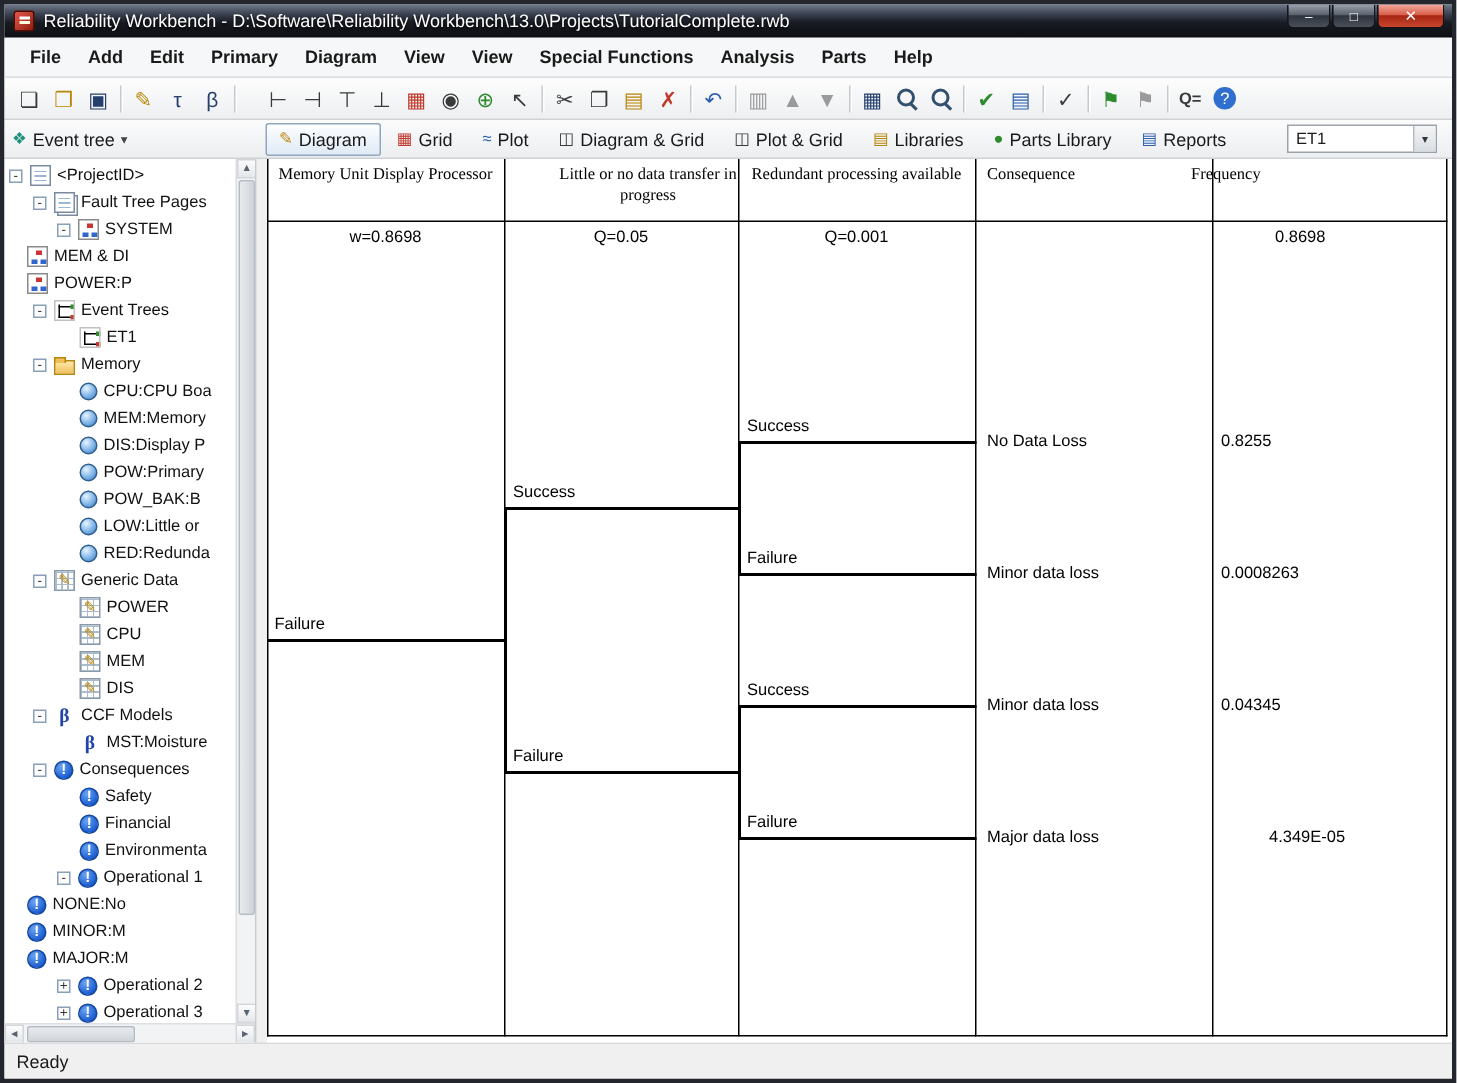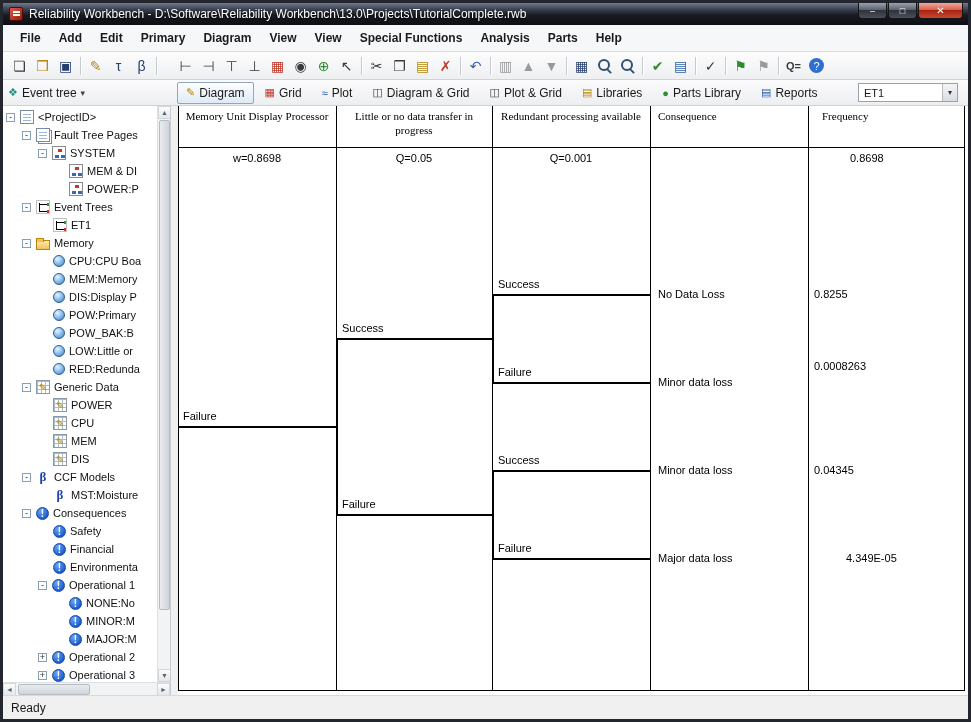--- a/index.html
+++ b/index.html
@@ -49,21 +49,21 @@
   .combo-text { flex:1; padding-left:5px; }
   .combo-btn { width:15px; height:100%; background:linear-gradient(#f4f5f6,#d9dde2); border-left:1px solid #b5bac0; display:flex; align-items:center; justify-content:center; font-size:8px; color:#333; }
 
   
   .main { flex:1; min-height:0; display:flex; }
 
   
   .sidebar { width:168px; flex:none; background:#fff; position:relative; overflow:hidden; border-right:1px solid #c8ccd0; }
   .tree { position:absolute; left:0; top:0; right:13px; bottom:13px; overflow:hidden; padding-top:2px; font-size:11px; color:#111; }
   .tree-row { height:18px; display:flex; align-items:center; white-space:nowrap; }
-  .lv0{padding-left:3px}.lv1{padding-left:19px}.lv2{padding-left:35px}.lv3{padding-left:51px}
+  .lv0{padding-left:3px}.lv1{padding-left:19px}.lv2{padding-left:35px}.lv3{}
   .exp { width:9px; height:9px; flex:none; border:1px solid #8aa0b8; background:#fcfcfc; color:#333; font-size:9px; line-height:7px; text-align:center; margin-right:5px; }
   .exp-sp { width:15px; flex:none; }
   .tlabel { overflow:hidden; }
 
   .ti { width:14px; height:14px; flex:none; margin-right:4px; display:inline-flex; align-items:center; justify-content:center; position:relative; font-size:11px; }
   .ti-page { background:#fff; border:1px solid #7a8aa0; }
   .ti-page::after { content:""; position:absolute; left:2px; right:2px; top:3px; height:7px;
     background:repeating-linear-gradient(#9db6d8 0 1px, transparent 1px 3px); }
   .ti-pages { background:#fff; border:1px solid #7a8aa0; box-shadow:2px 2px 0 -1px #fff, 2px 2px 0 0 #7a8aa0; }
   .ti-pages::after { content:""; position:absolute; left:2px; right:2px; top:3px; height:7px;
@@ -422,24 +422,24 @@
       <div class="dv" style="left:0"></div>
       <div class="dv" style="left:158px"></div>
       <div class="dv" style="left:314px"></div>
       <div class="dv" style="left:472px"></div>
       <div class="dv" style="left:630px"></div>
       <div class="dv" style="left:786px"></div>
       <div class="dh" style="top:41px"></div>
       <div class="dh" style="top:584px"></div>
 
       <div class="col-h center" style="left:0;width:158px">Memory Unit Display Processor</div>
-      <div class="col-h center" style="left:158px;width:156px">Little or no data transfer in progress</div>
+      <div class="col-h center" style="left:176px;width:156px">Little or no data transfer in progress</div>
       <div class="col-h center" style="left:314px;width:158px">Redundant processing available</div>
       <div class="col-h" style="left:480px;width:150px">Consequence</div>
-      <div class="col-h" style="left:644px;width:150px">Frequency</div>
+      <div class="col-h" style="left:616px;width:150px">Frequency</div>
 
       <div class="col-v center" style="left:0;width:158px">w=0.8698</div>
       <div class="col-v center" style="left:158px;width:156px">Q=0.05</div>
       <div class="col-v center" style="left:314px;width:158px">Q=0.001</div>
       <div class="col-v" style="left:672px">0.8698</div>
 
       <div class="bh" style="left:0;top:320px;width:158px"></div>
       <div class="bv" style="left:158px;top:232px;height:178px"></div>
       <div class="bh" style="left:158px;top:232px;width:157px"></div>
       <div class="bh" style="left:158px;top:408px;width:157px"></div>
@@ -454,21 +454,21 @@
       <div class="blabel" style="left:164px;top:216px">Success</div>
       <div class="blabel" style="left:164px;top:392px">Failure</div>
       <div class="blabel" style="left:320px;top:172px">Success</div>
       <div class="blabel" style="left:320px;top:260px">Failure</div>
       <div class="blabel" style="left:320px;top:348px">Success</div>
       <div class="blabel" style="left:320px;top:436px">Failure</div>
 
       <div class="otext" style="left:480px;top:182px">No Data Loss</div>
       <div class="otext" style="left:636px;top:182px">0.8255</div>
       <div class="otext" style="left:480px;top:270px">Minor data loss</div>
-      <div class="otext" style="left:636px;top:254px">0.0008263</div>
+      <div class="otext" style="left:636px;top:270px">0.0008263</div>
       <div class="otext" style="left:480px;top:358px">Minor data loss</div>
       <div class="otext" style="left:636px;top:358px">0.04345</div>
       <div class="otext" style="left:480px;top:446px">Major data loss</div>
       <div class="otext" style="left:668px;top:446px">4.349E-05</div>
     </div>
   </div>
 
   <div class="statusbar">
     <span>Ready</span>
   </div>

